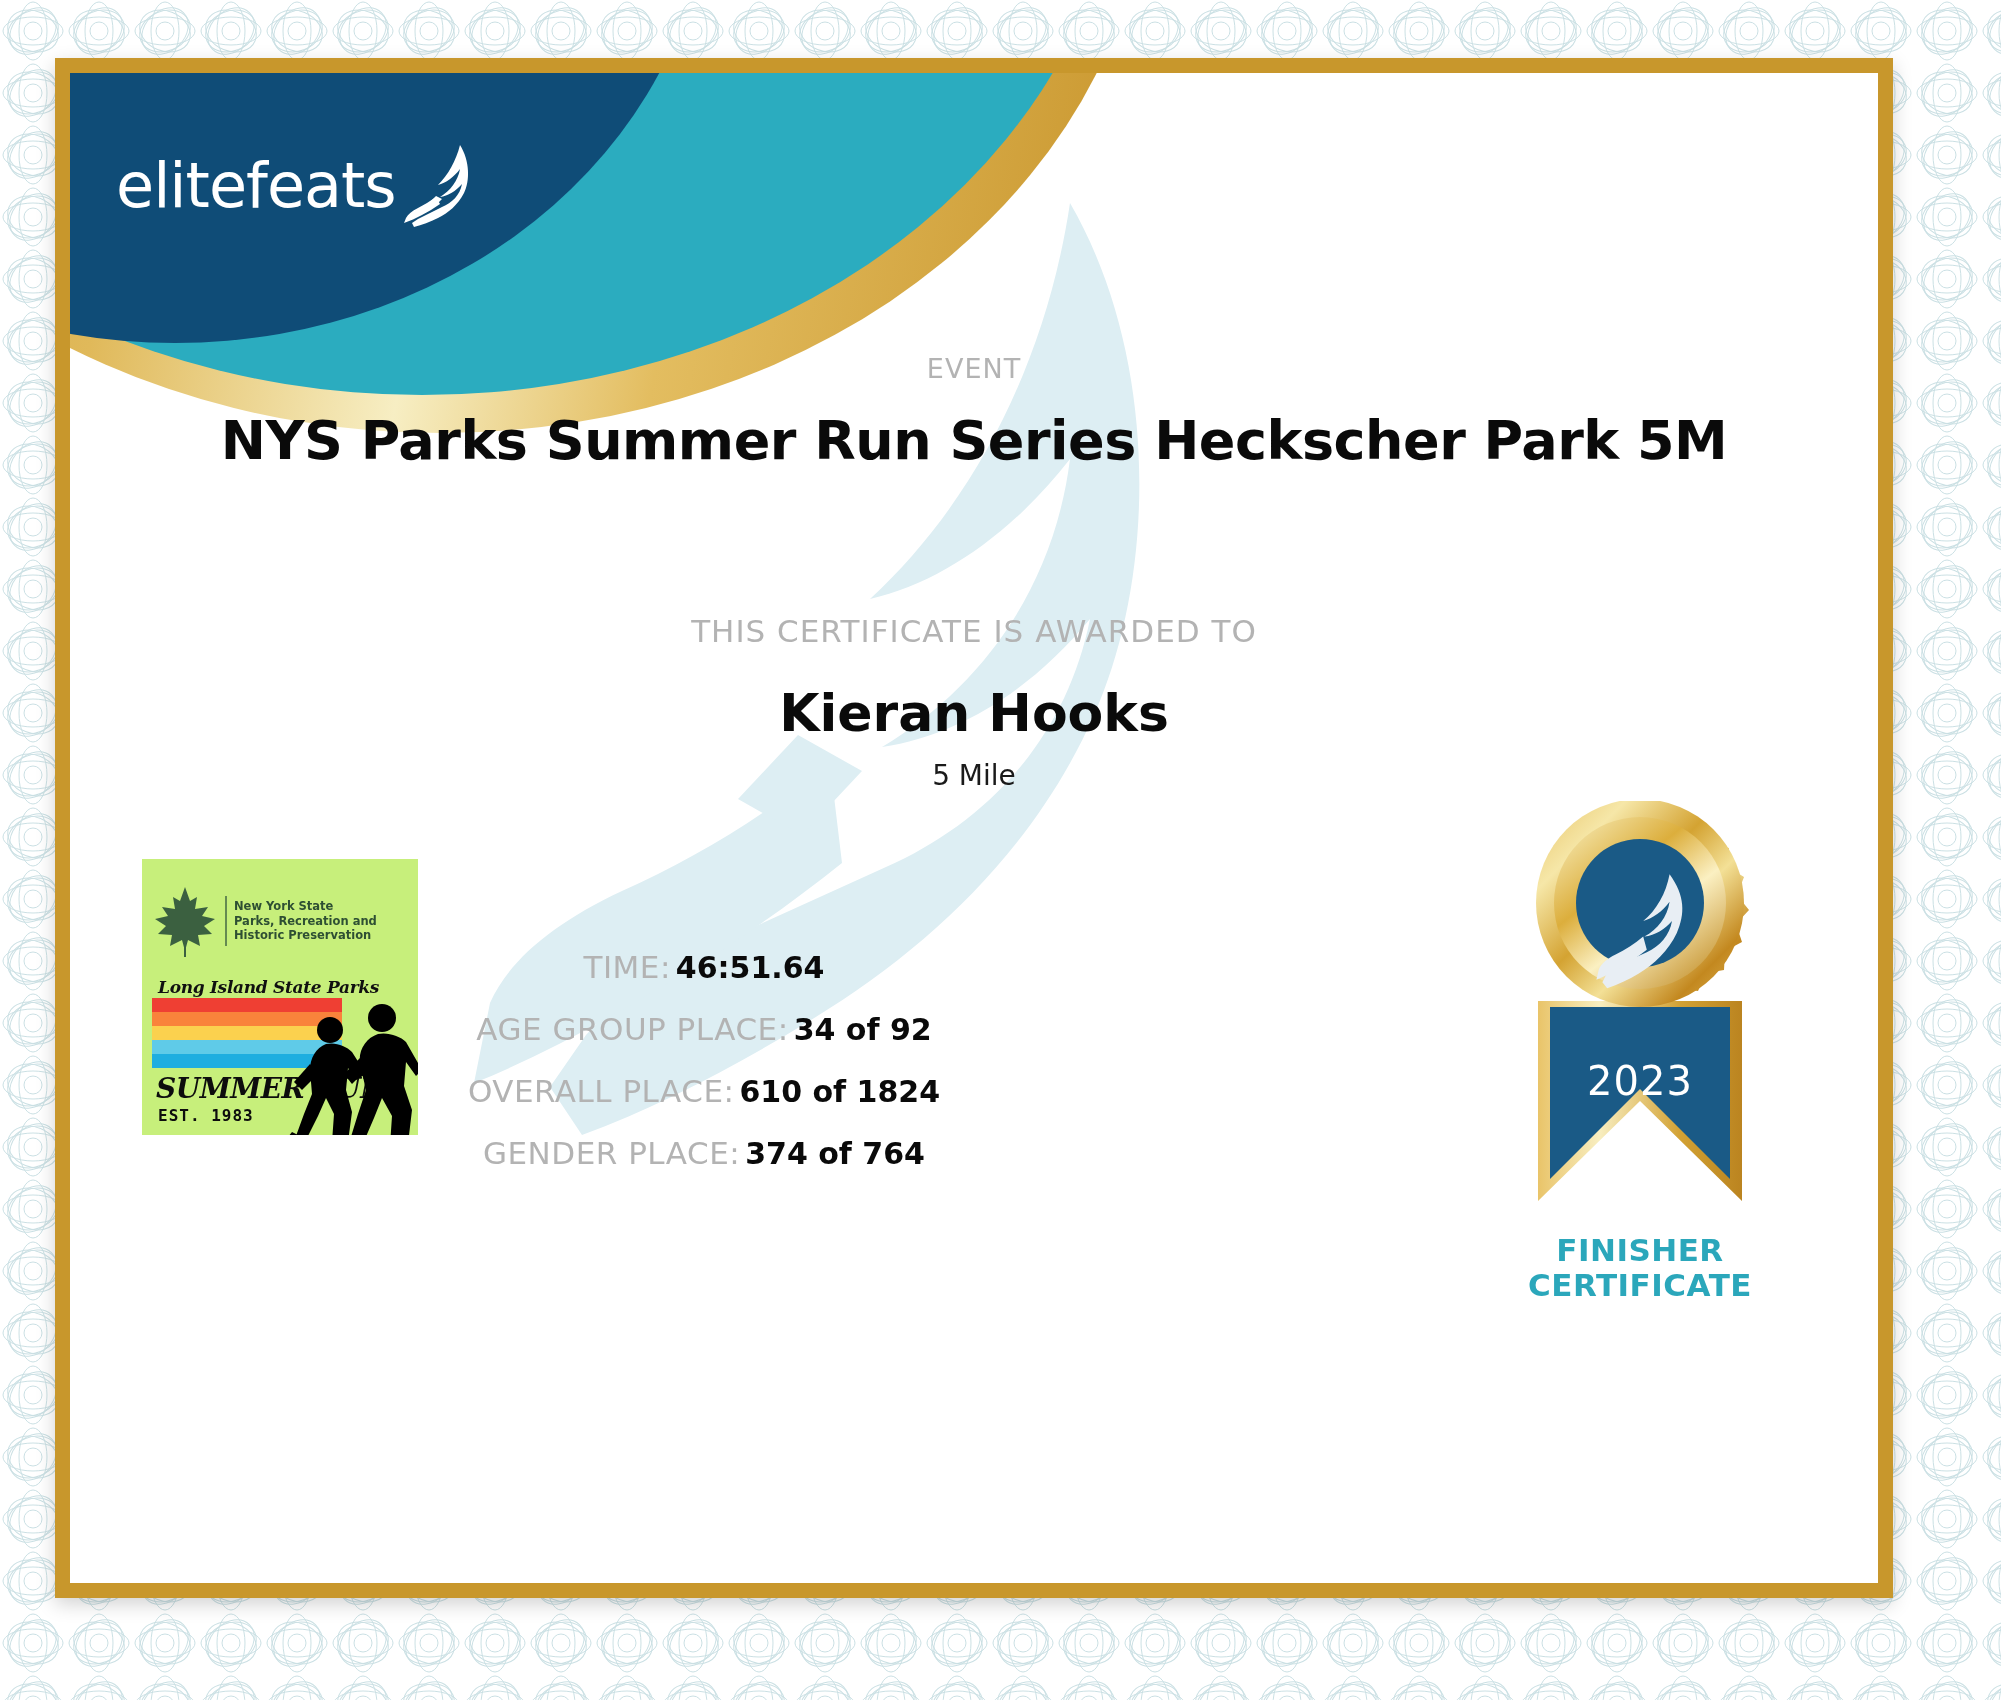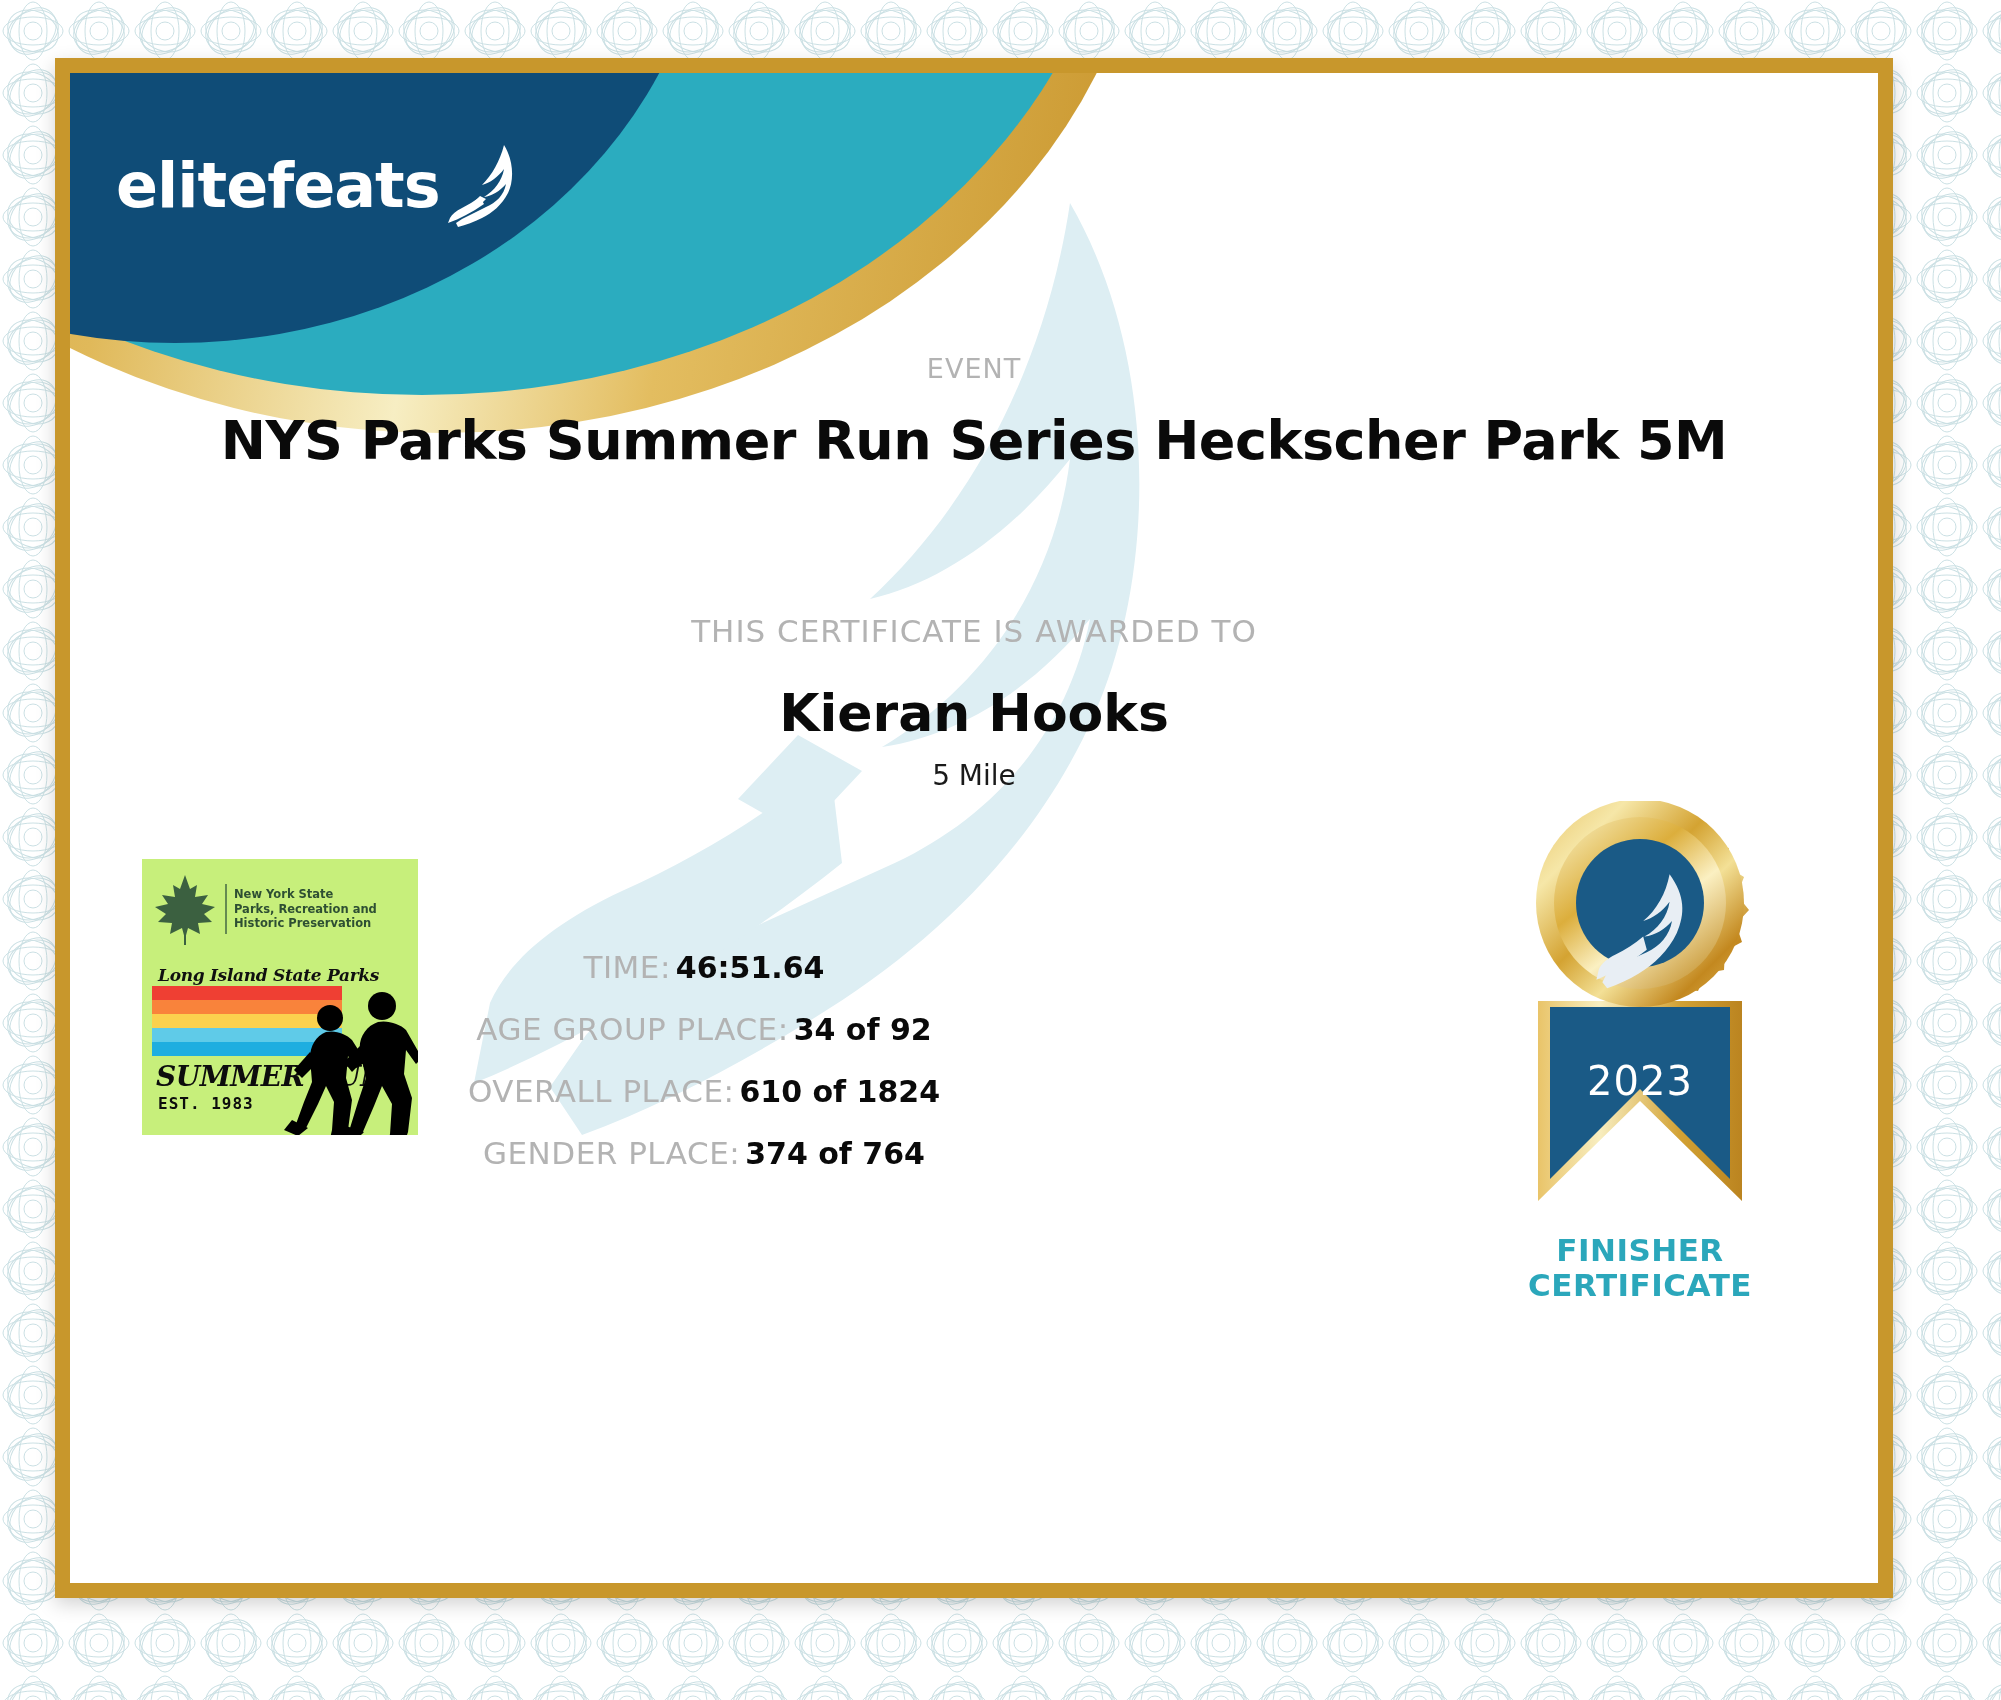--- a/index.html
+++ b/index.html
@@ -65,21 +65,21 @@
   
   .brand{
     position:absolute;
     left:46px;top:68px;
     display:flex;align-items:center;gap:4px;
     z-index:6;
   }
   .brand-word{
     color:#ffffff;
     font-size:62px;
-    font-weight:700;
+    font-weight:400;
     letter-spacing:-1px;
     font-family:"DejaVu Sans", sans-serif;
     line-height:1;
   }
   .brand-wing{display:block;}
 
   
   .watermark{
     position:absolute;
     left:400px;top:90px;
@@ -173,21 +173,21 @@
   
   .sponsor{
     position:absolute;
     left:72px;top:786px;
     width:276px;height:276px;
     background:#c7ef7b;
     overflow:hidden;
   }
   .sp-top{
     display:flex;align-items:center;
-    padding:14px 10px 0 10px;
+    padding:26px 10px 0 10px;
     gap:7px;
   }
   .sp-divider{
     width:2px;height:50px;background:#3c6040;opacity:.7;
   }
   .sp-agency{
     color:#2e4f33;
     font-size:11.5px;
     font-weight:bold;
     line-height:1.28;

